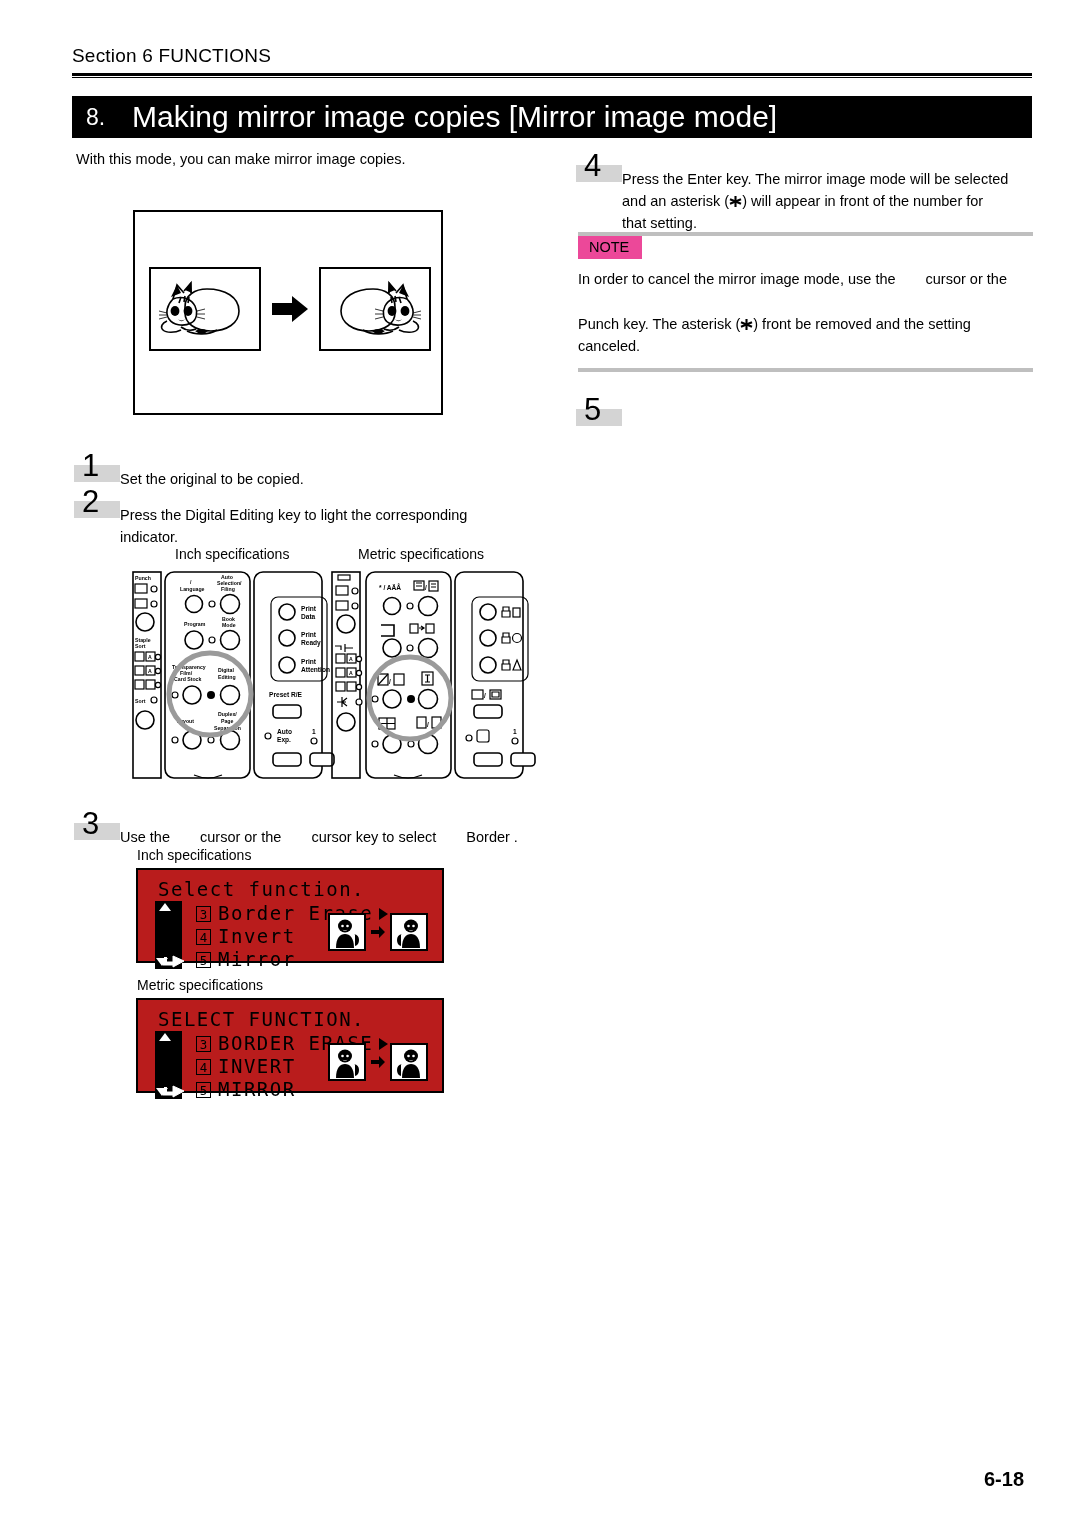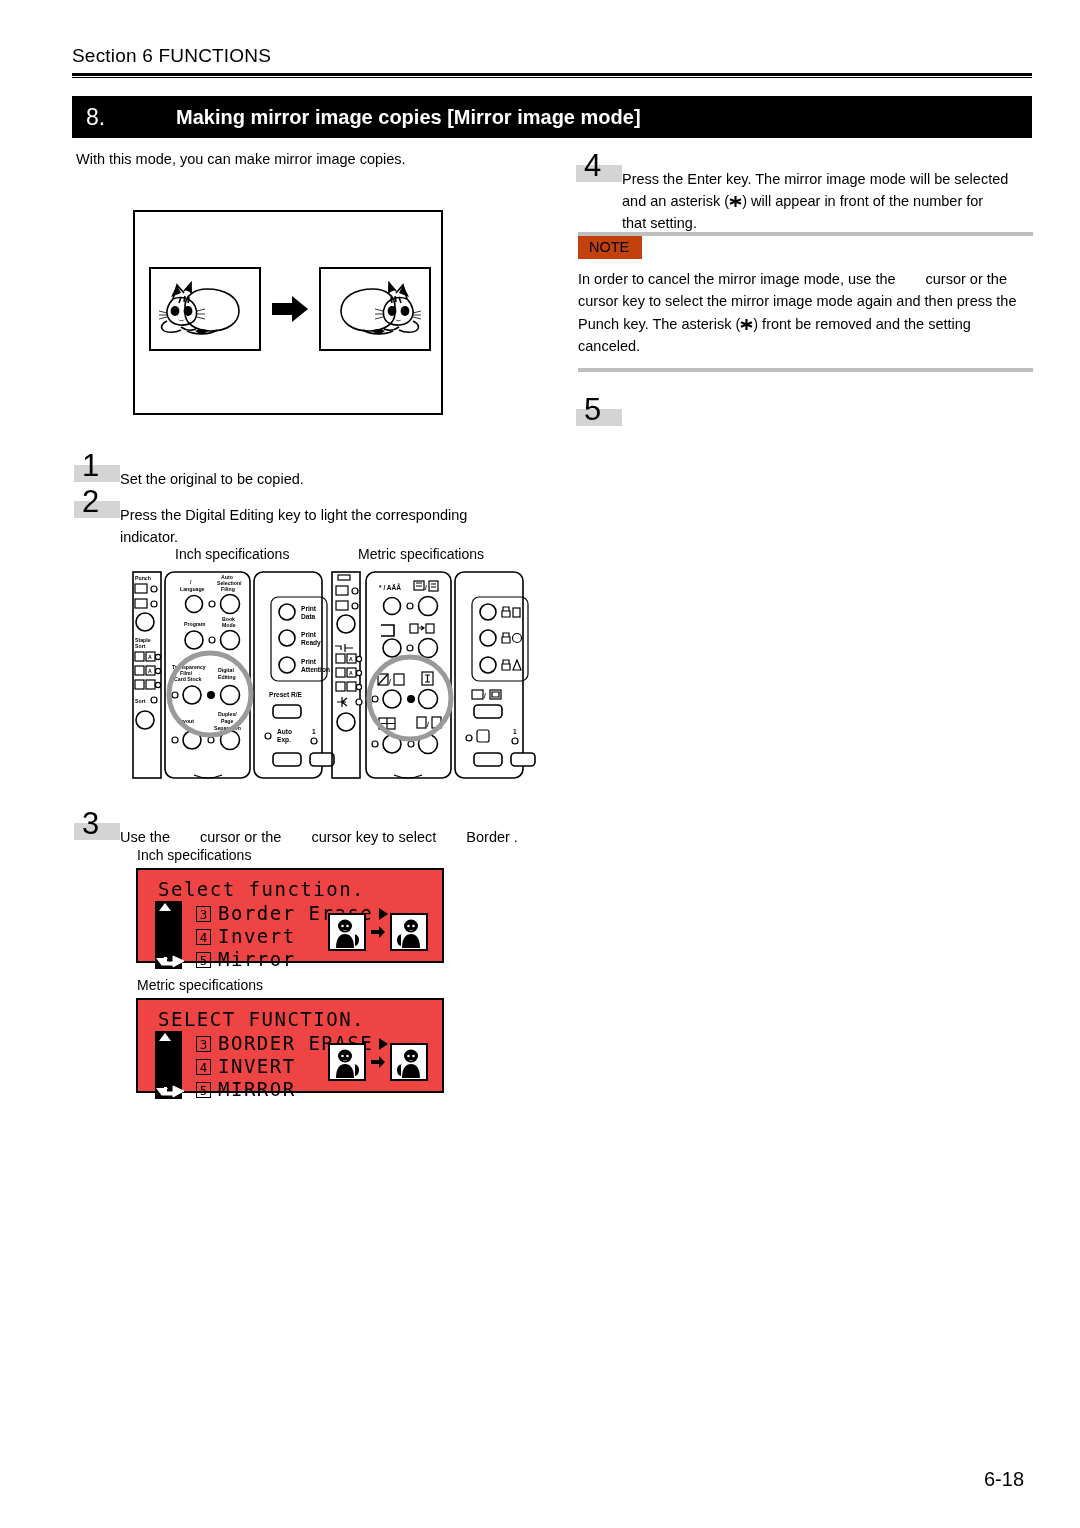--- a/index.html
+++ b/index.html
@@ -48,23 +48,22 @@
     color: #ffffff;
     display: flex;
     align-items: center;
   }
   .title-num {
     font-size: 23px;
     padding-left: 14px;
     width: 46px;
   }
   .title-text {
-    font-size: 20px;
-    font-weight: bold;
-    margin-left: 44px;
+    font-size: 30px;
+    font-weight: normal;
   }
 
   .intro {
     position: absolute;
     left: 76px;
     top: 151px;
     width: 470px;
     font-size: 14.5px;
   }
 
@@ -152,21 +151,21 @@
     top: 570px;
     width: 426px;
     height: 212px;
   }
 
   
   .lcd {
     position: absolute;
     border: 2.5px solid #000;
     box-sizing: border-box;
-    background: #ef4444;
+    background: #b91c1c;
   }
   .lcd-inner {
     position: relative;
     width: 100%;
     height: 100%;
     font-family: "DejaVu Sans Mono", monospace;
   }
   .lcd-title {
     position: absolute;
     left: 20px;
@@ -243,40 +242,40 @@
     background: #fff;
     overflow: hidden;
   }
   .person-box.flip svg { transform: scaleX(-1); transform-origin: center; }
   .mini-arrow { margin: 0 5px; }
 
   
   .note-wrap { position: absolute; left: 578px; top: 232px; width: 455px; }
   .note-top-rule { height: 4px; background: #bfbfbf; width: 100%; }
   .note-chip {
-    background: #c2410c;
+    background: #ec4899;
     display: inline-block;
     padding: 3px 13px 4px 11px;
     font-size: 14.5px;
     margin-top: 0px;
   }
   .note-body {
     font-size: 14.5px;
     line-height: 1.55;
     margin-top: 9px;
   }
   .note-bot-rule { height: 4px; background: #bfbfbf; width: 100%; margin-top: 10px; }
 
   
   .page-no {
     position: absolute;
     right: 56px;
     top: 1468px;
     font-size: 20px;
-    font-weight: normal;
+    font-weight: bold;
   }
 
   .gap { display: inline-block; width: 30px; }
 </style>
 </head>
 <body>
 
 <div class="header">
   <div class="header-title">Section 6  FUNCTIONS</div>
   <div class="header-rule"></div>
@@ -724,21 +723,21 @@
       </svg><span>) will appear in front of the number for</span><br>
     <span>that setting.</span>
   </div>
 </div>
 
 <div class="note-wrap">
   <div class="note-top-rule"></div>
   <div class="note-chip">NOTE</div>
   <div class="note-body">
     <span>In order to cancel the mirror image mode, use the</span><span class="gap"></span><span>cursor or the</span><br>
-    <span>cursor key to select the mirror image mode again and then press the</span><br>
+    <br>
     <span>Punch key. The asterisk (</span><svg width="13" height="13" viewBox="0 0 13 13" style="vertical-align:-2px">
         <g stroke="#000" stroke-width="2.1">
           <path d="M6.5 1 V12"></path>
           <path d="M1 4.2 L12 8.8"></path>
           <path d="M1 8.8 L12 4.2"></path>
         </g>
       </svg><span>) front be removed and the setting canceled.</span>
   </div>
   <div class="note-bot-rule"></div>
 </div>

